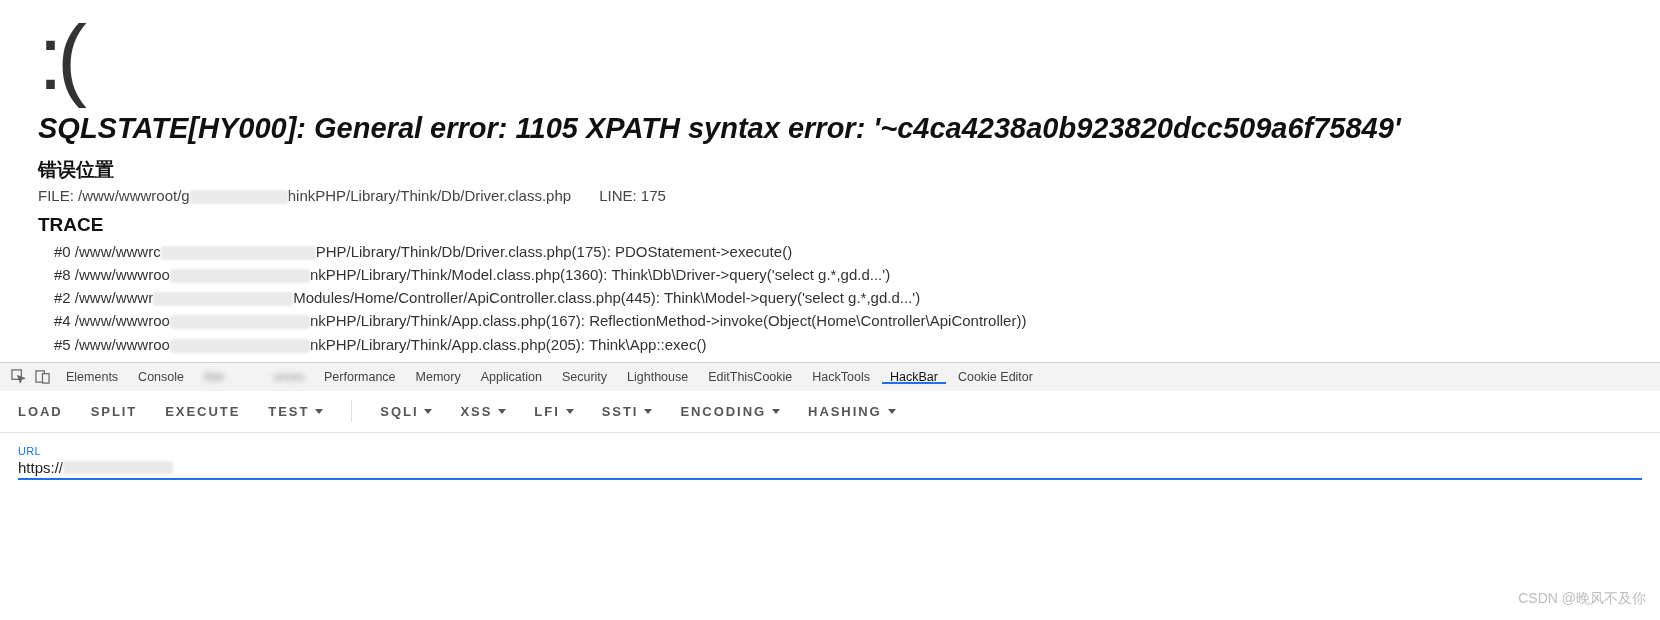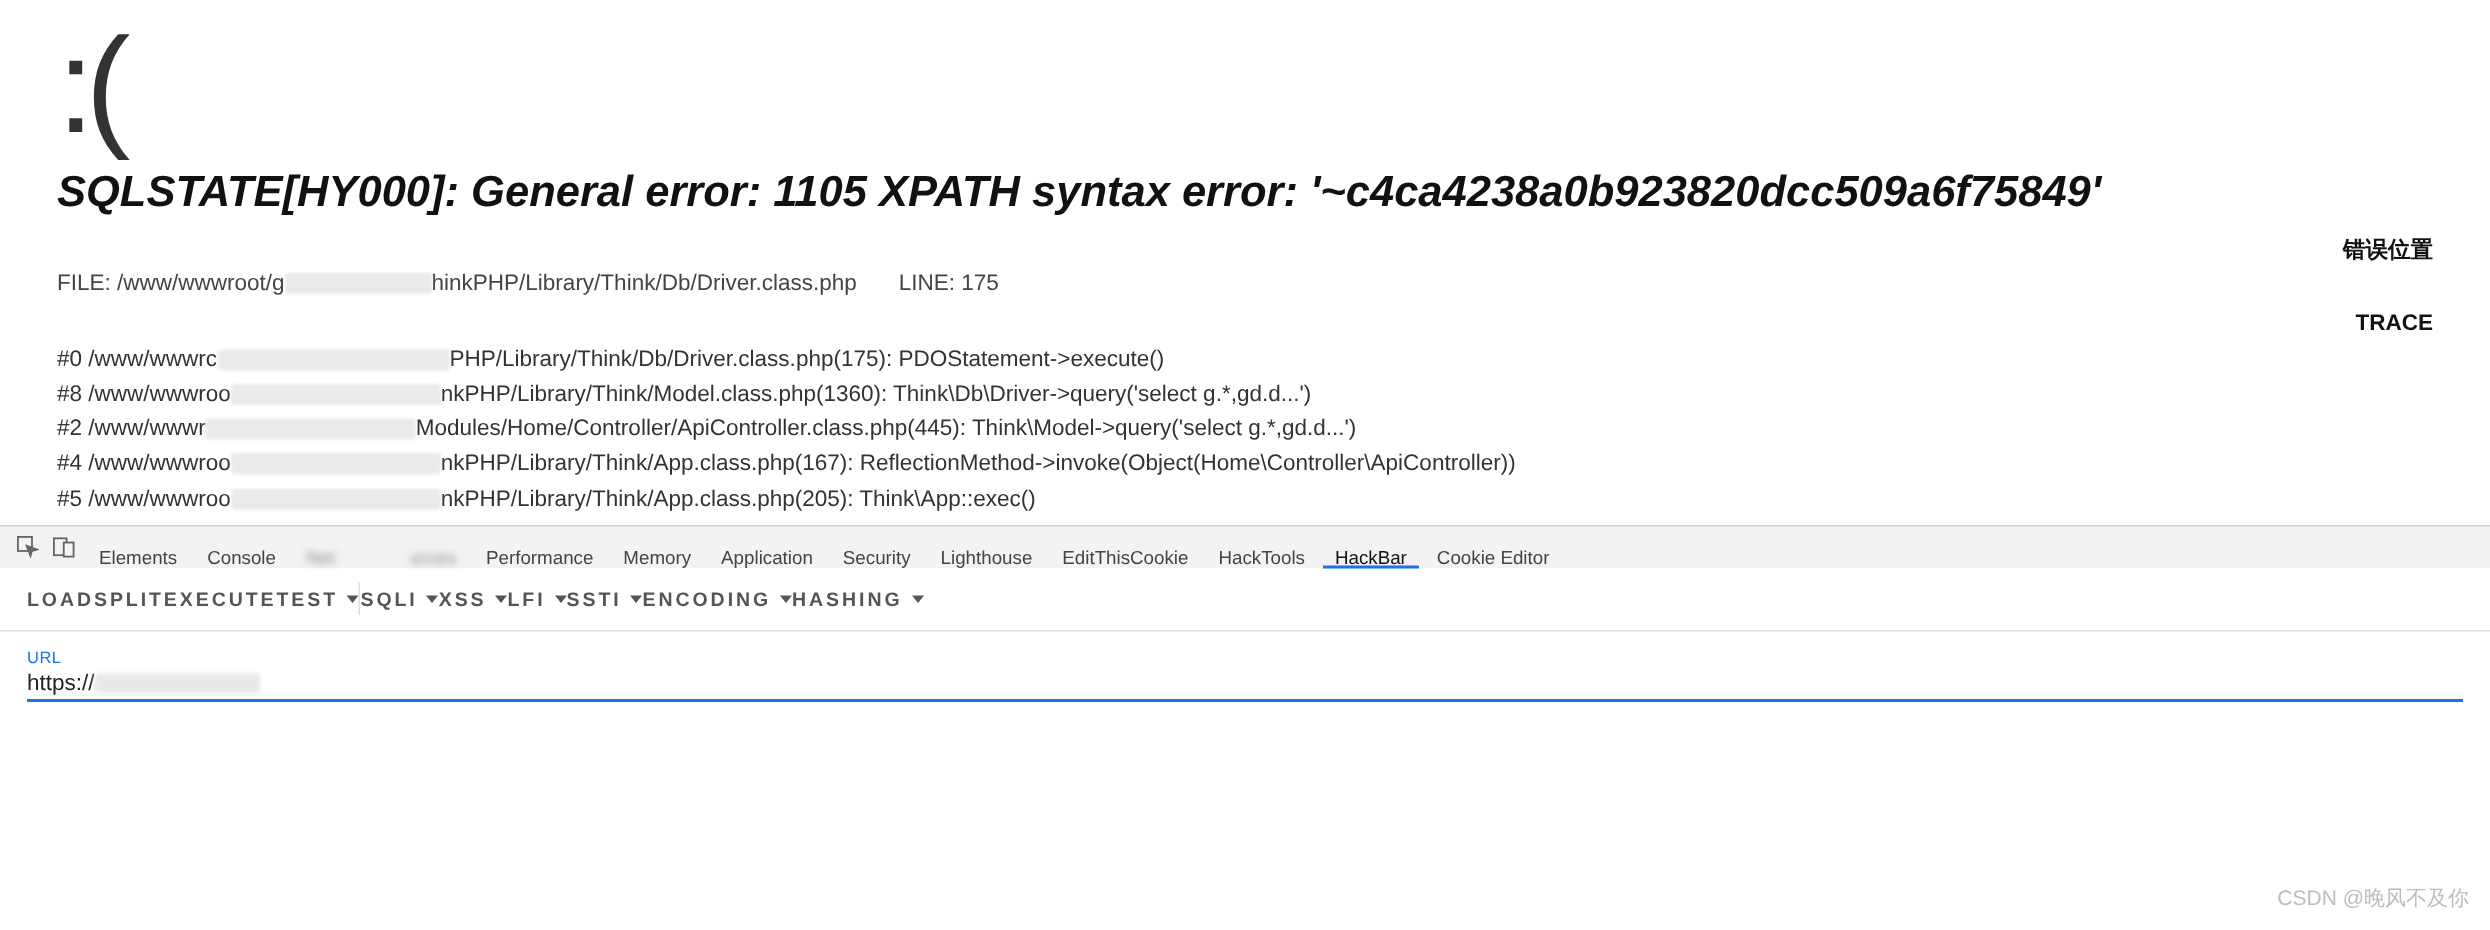--- a/index.html
+++ b/index.html
@@ -1,38 +1,38 @@
 <!DOCTYPE html>
 <html><head>
 <meta charset="utf-8">
 <style>
   * { margin:0; padding:0; box-sizing:border-box; }
   body { font-family:"Segoe UI","Microsoft YaHei",Arial,sans-serif; font-size:14px; color:#333; width:1660px; background:#fff; }
   .page-top { padding:16px 38px 6px 38px; }
   .sadface { font-family:Arial,sans-serif; font-size:90px; font-weight:300; color:#333; letter-spacing:-6px; line-height:0.95; margin-bottom:8px; }
   .error-title { font-size:29px; font-weight:600; color:#111; margin:10px 0 12px 0;font-style:italic; }
-  .subheading { font-weight:700; font-size:15px; color:#111; margin-bottom:4px;text-align:right; }
+  .subheading { font-weight:700; font-size:19px; color:#111; margin-bottom:4px; }
   .file-line-row { font-size:15px; color:#444; margin-bottom:10px; }
   .file-line-row .gap { display:inline-block; width:28px; }
   .redact { display:inline-block; background:#e9e9e9; height:14px; vertical-align:middle; border-radius:2px; filter:blur(1px); opacity:.95; }
   .trace-list { font-size:15px; color:#333; line-height:1.55; }
-  .trace-list .row { white-space:nowrap; }
+  .trace-list .row { white-space:nowrap;margin-left:16px; }
 
   
   .devtools { border-top:1px solid #d0d0d0; background:#f3f3f3; display:flex; align-items:center; height:29px; font-size:12.5px; color:#555; padding:0 8px; }
   .dt-icon { width:20px; height:20px; display:flex; align-items:center; justify-content:center; margin-right:4px; color:#555; }
   .dt-icon svg { stroke:#666; fill:none; }
-  .dt-tabs { display:flex; align-items:flex-end; height:100%; }
+  .dt-tabs { display:flex; align-items:center; height:100%; }
   .dt-tab { padding:0 10px; display:flex; align-items:center; cursor:pointer; color:#444; position:relative; }
   .dt-tab.blurred { color:transparent; text-shadow:0 0 5px #888; filter:blur(1px); }
   .dt-tab.active { color:#111; }
   .dt-tab.active::after { content:""; position:absolute; bottom:0; left:2px; right:2px; height:2px; background:#1a73e8; }
 
   
-  .hackbar-toolbar { display:flex; align-items:center; height:42px; background:#fff; border-bottom:1px solid #e0e0e0; padding:0 18px; font-size:13px; font-weight:600; letter-spacing:.15em; color:#555; }
+  .hackbar-toolbar { display:flex; align-items:center; height:42px; background:#fff; border-bottom:1px solid #e0e0e0; padding:0 18px; gap:28px; font-size:13px; font-weight:600; letter-spacing:.15em; color:#555; }
   .hb-btn { display:flex; align-items:center; cursor:pointer; gap:6px; }
   .hb-btn .chev { display:inline-block; border-style:solid; border-width:5px 4px 0 4px; border-color:#555 transparent transparent transparent; }
   .hb-sep { width:1px; height:22px; background:#e0e0e0; }
 
   .hackbar-body { padding:12px 18px 16px 18px; }
   .hb-label { font-size:11px; color:#1a73e8; font-weight:500; letter-spacing:0.03em; margin-bottom:2px; }
   .hb-input-wrap { border-bottom:2px solid #1a73e8; padding-bottom:2px; display:flex; align-items:center; font-size:15px; color:#222; }
   .hb-input-wrap .red2 { display:inline-block; background:#e6e6e6; height:13px; border-radius:2px; vertical-align:middle; filter:blur(1.5px); opacity:.9; }
 
   .watermark { position:absolute; right:14px; bottom:12px; font-size:14px; color:#bdbdbd; }

